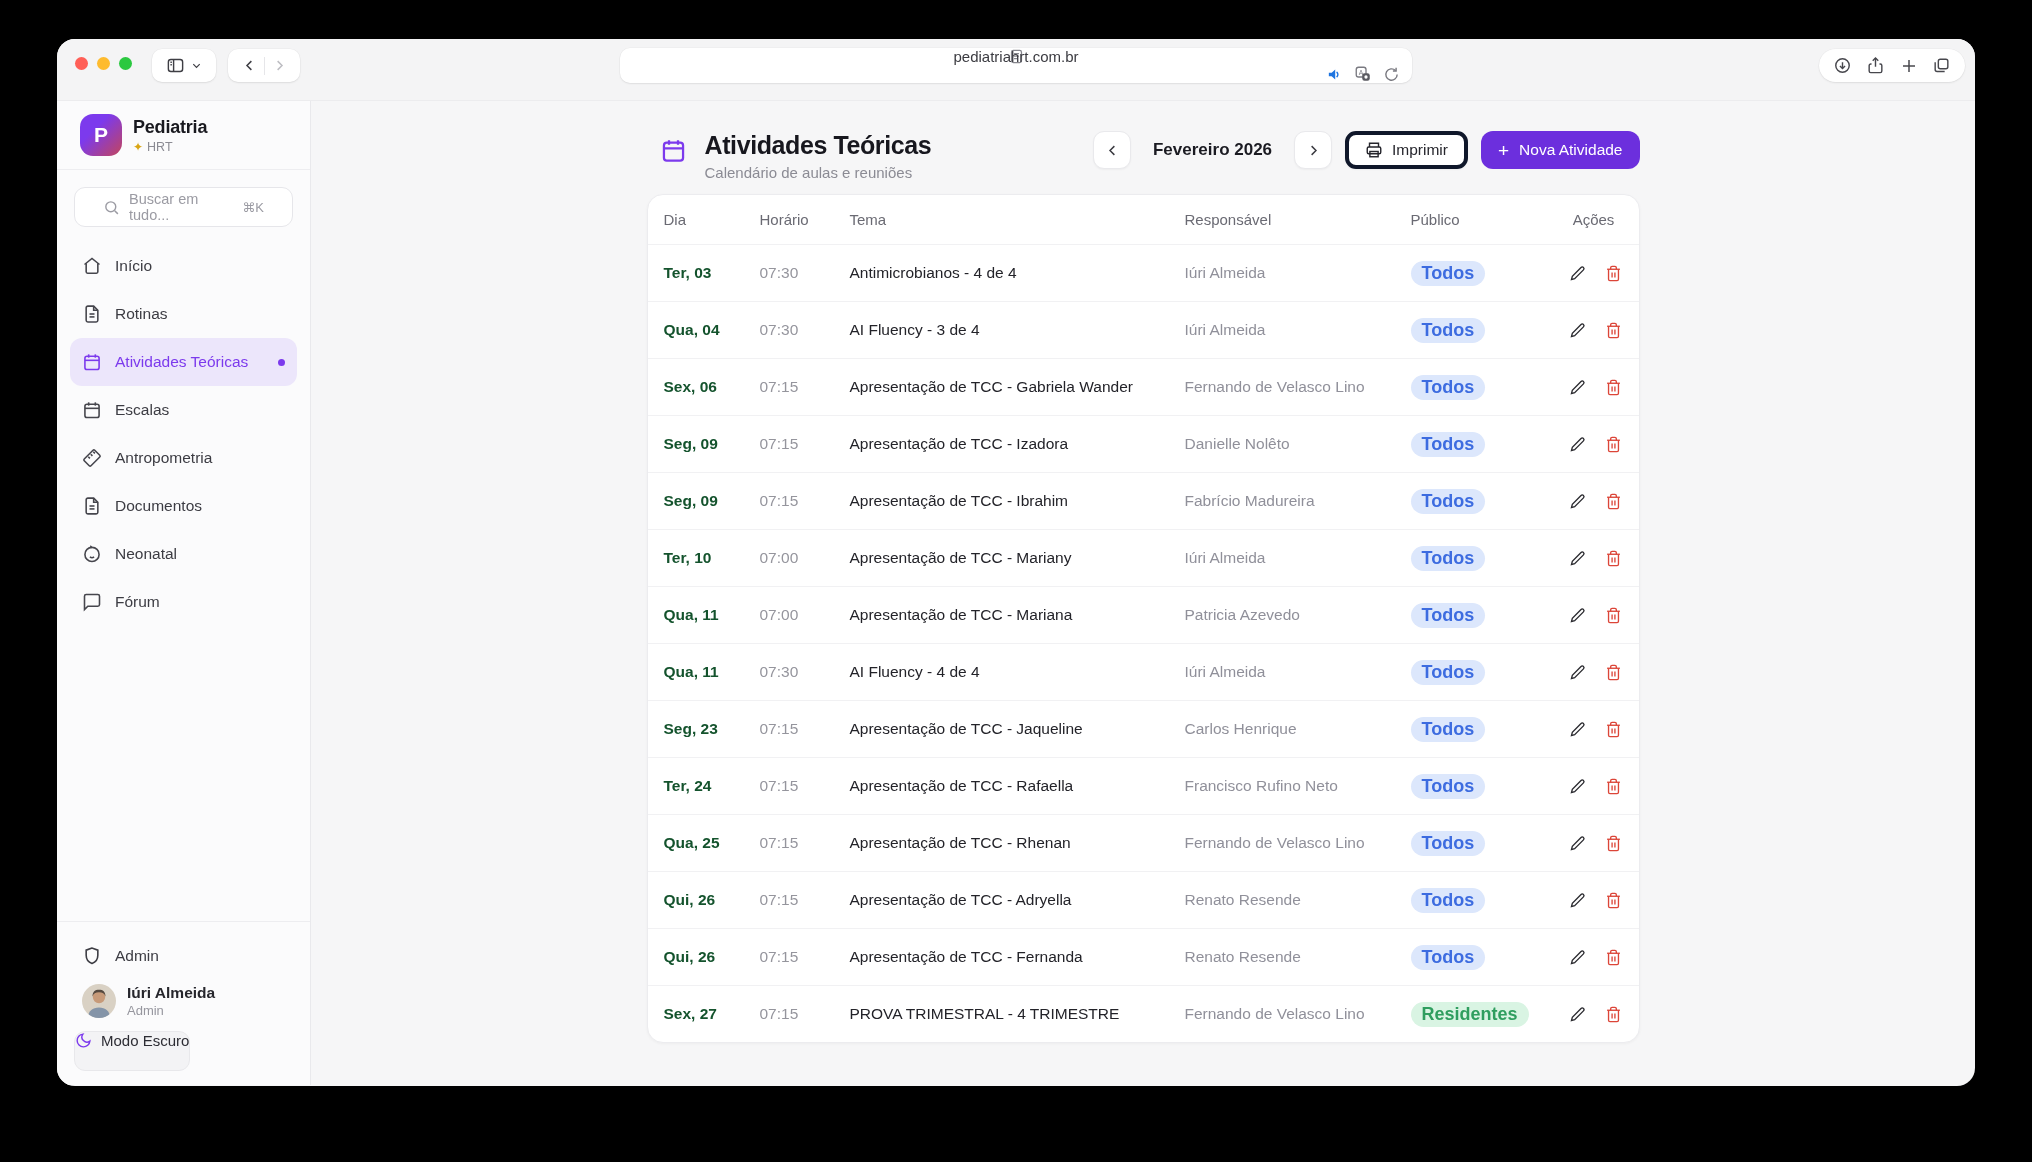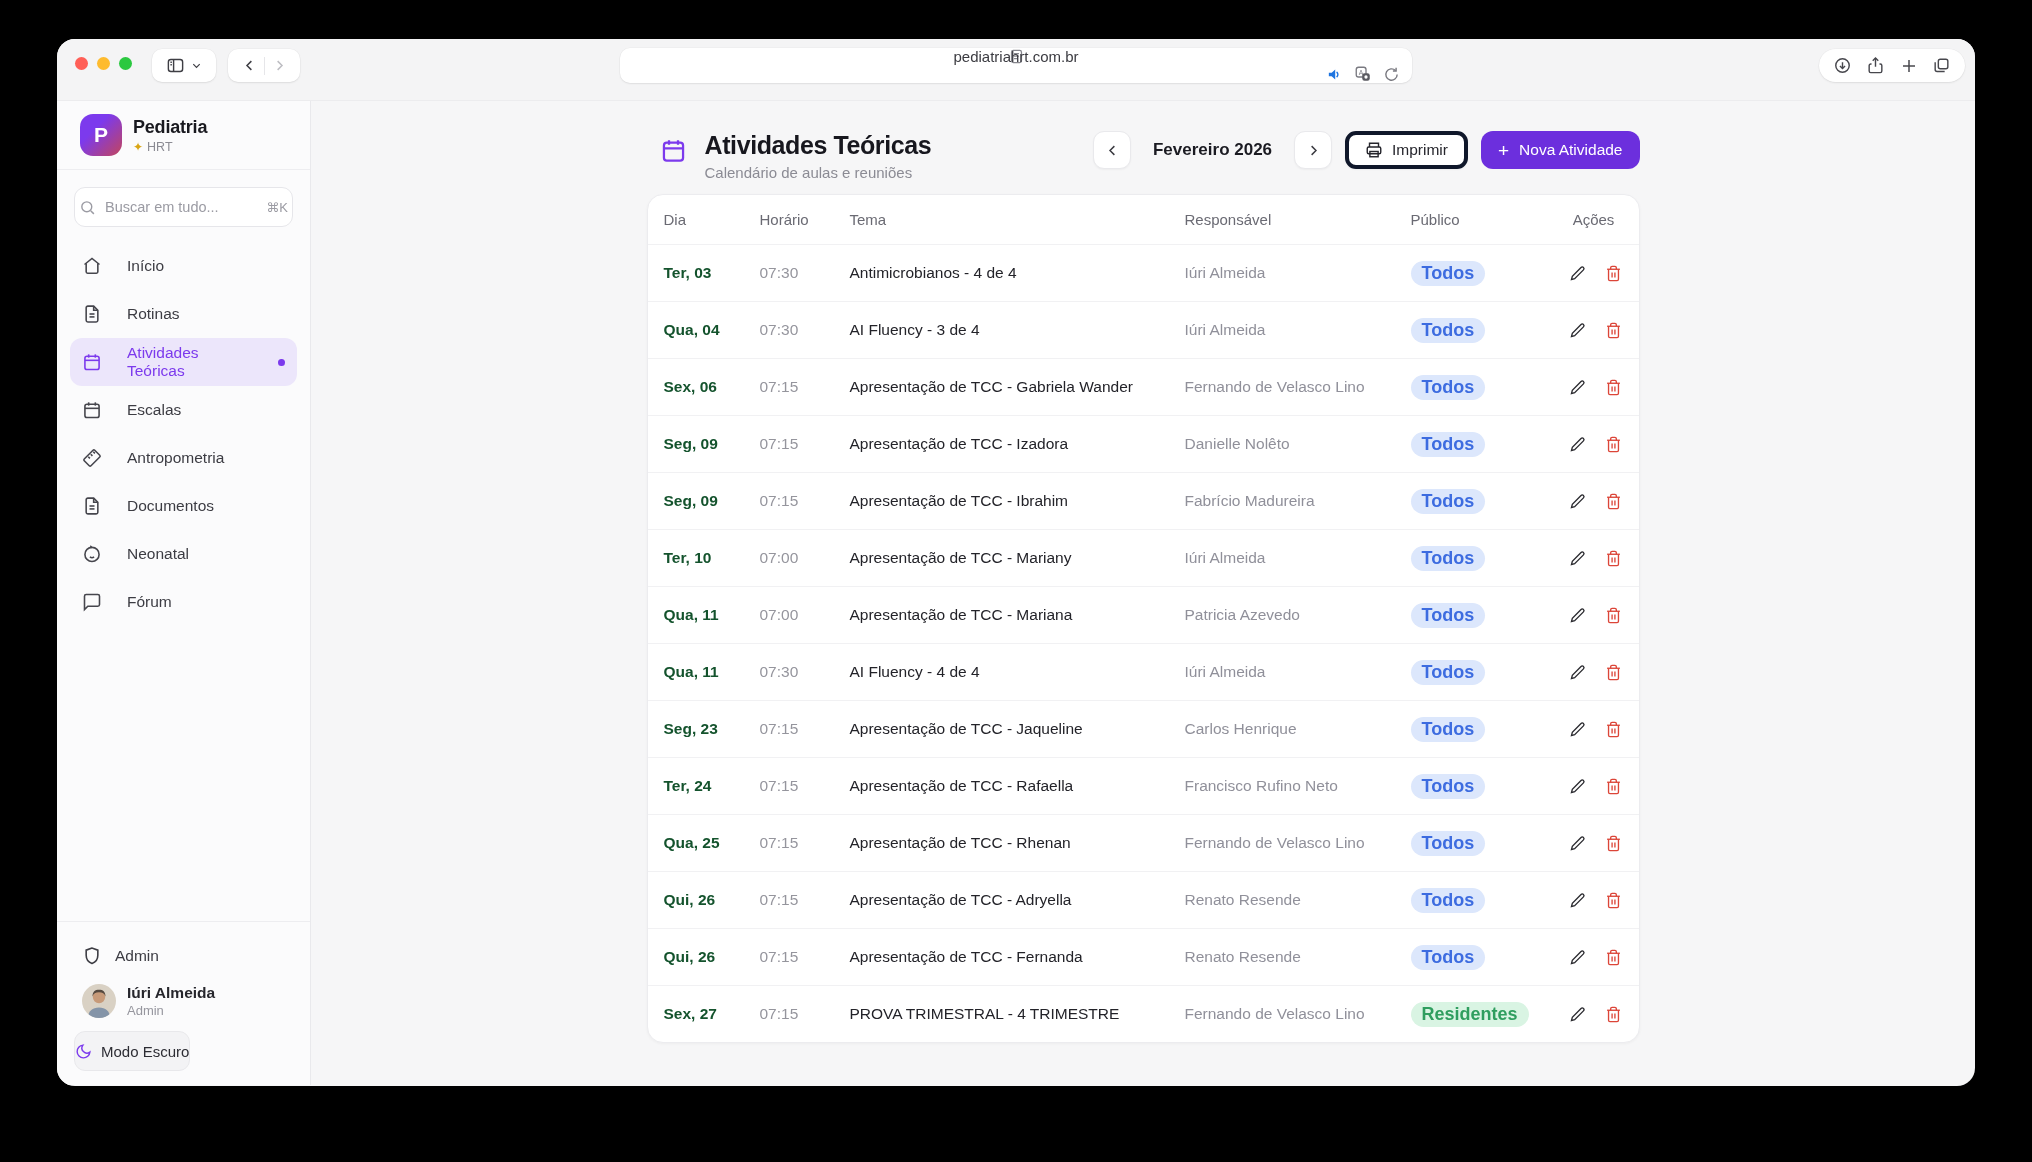--- a/index.html
+++ b/index.html
@@ -41,41 +41,41 @@
   
   .sidebar { width:254px; background:#fbfbfc; border-right:1px solid #e9e9ec; display:flex; flex-direction:column; }
   .side-head { padding:13px 22px 13px 23px; border-bottom:1px solid #ededf0; display:flex; align-items:center; gap:11px; }
   .logo { width:42px; height:42px; border-radius:13px; background:linear-gradient(135deg,#7c3aed 35%,#c2455c);
     color:#fff; font-size:21px; font-weight:700; display:flex; align-items:center; justify-content:center; }
   .app-name { font-size:18px; font-weight:700; color:#19191f; letter-spacing:-.2px; }
   .app-sub { display:flex; align-items:center; gap:4px; margin-top:2px; font-size:12.5px; color:#8b8b93; }
   .sparkle { color:#d9a514; font-size:12px; }
 
   .search { margin:17px 17px 0; height:40px; background:#fff; border:1px solid #e6e6ea; border-radius:11px;
-    display:flex; align-items:center; padding:0 4px; gap:9px; color:#9b9ba3; }
+    display:flex; align-items:center; padding:0 28px; gap:9px; color:#9b9ba3; }
   .search .ph { font-size:14.5px; color:#9b9ba3; }
   .search .kbd { margin-left:auto; font-size:13px; color:#9b9ba3; }
 
   .nav { margin-top:15px; }
   .nav-item { margin:0 13px; height:48px; border-radius:12px; display:flex; align-items:center;
-    padding:0 12px; gap:25px; color:#3c3c43; font-size:15.5px; font-weight:500; }
+    padding:0 12px; gap:13px; color:#3c3c43; font-size:15.5px; font-weight:500; }
   .nav-item svg { color:#46464d; flex:none; }
   .nav-item.active { background:#ece6fb; color:#7c3aed; }
   .nav-item.active svg { color:#7c3aed; }
   .nav-item.active .live-dot { margin-left:auto; width:7px; height:7px; border-radius:50%; background:#7c3aed; }
 
   .side-bottom { margin-top:auto; border-top:1px solid #ededf0; padding:12px 0 14px; }
   .admin-row { margin:0 13px; height:44px; display:flex; align-items:center; padding:0 12px; gap:13px;
     color:#3c3c43; font-size:15.5px; font-weight:500; }
   .user-row { margin:6px 13px 0; display:flex; align-items:center; padding:0 12px; gap:11px; }
   .avatar { width:34px; height:34px; border-radius:50%; overflow:hidden; flex:none; }
   .user-name { font-size:15.5px; font-weight:600; color:#26262c; }
   .user-role { font-size:13px; color:#96969e; margin-top:1px; }
   .dark-btn { margin:13px 17px 0; height:40px; background:#f3f3f5; border:1px solid #e8e8eb; border-radius:11px;
-    display:flex; align-items:center; justify-content:center; gap:9px; font-size:15px; font-weight:500; color:#2c2c33; }
+    display:flex; align-items:flex-start; justify-content:center; gap:9px; font-size:15px; font-weight:500; color:#2c2c33; }
   .dark-btn svg { color:#7c3aed; }
 
   
   .main { flex:1; padding-top:30px; }
   .container { width:993px; margin:0 auto; }
   .page-head { display:flex; align-items:flex-start; }
   .head-icon { margin:6px 18px 0 13px; color:#7c3aed; }
   .page-title { font-size:25px; font-weight:700; color:#17171e; letter-spacing:-.4px; }
   .page-sub { font-size:15px; color:#8b8b94; margin-top:4px; }
   .head-controls { margin-left:auto; display:flex; align-items:center; }

